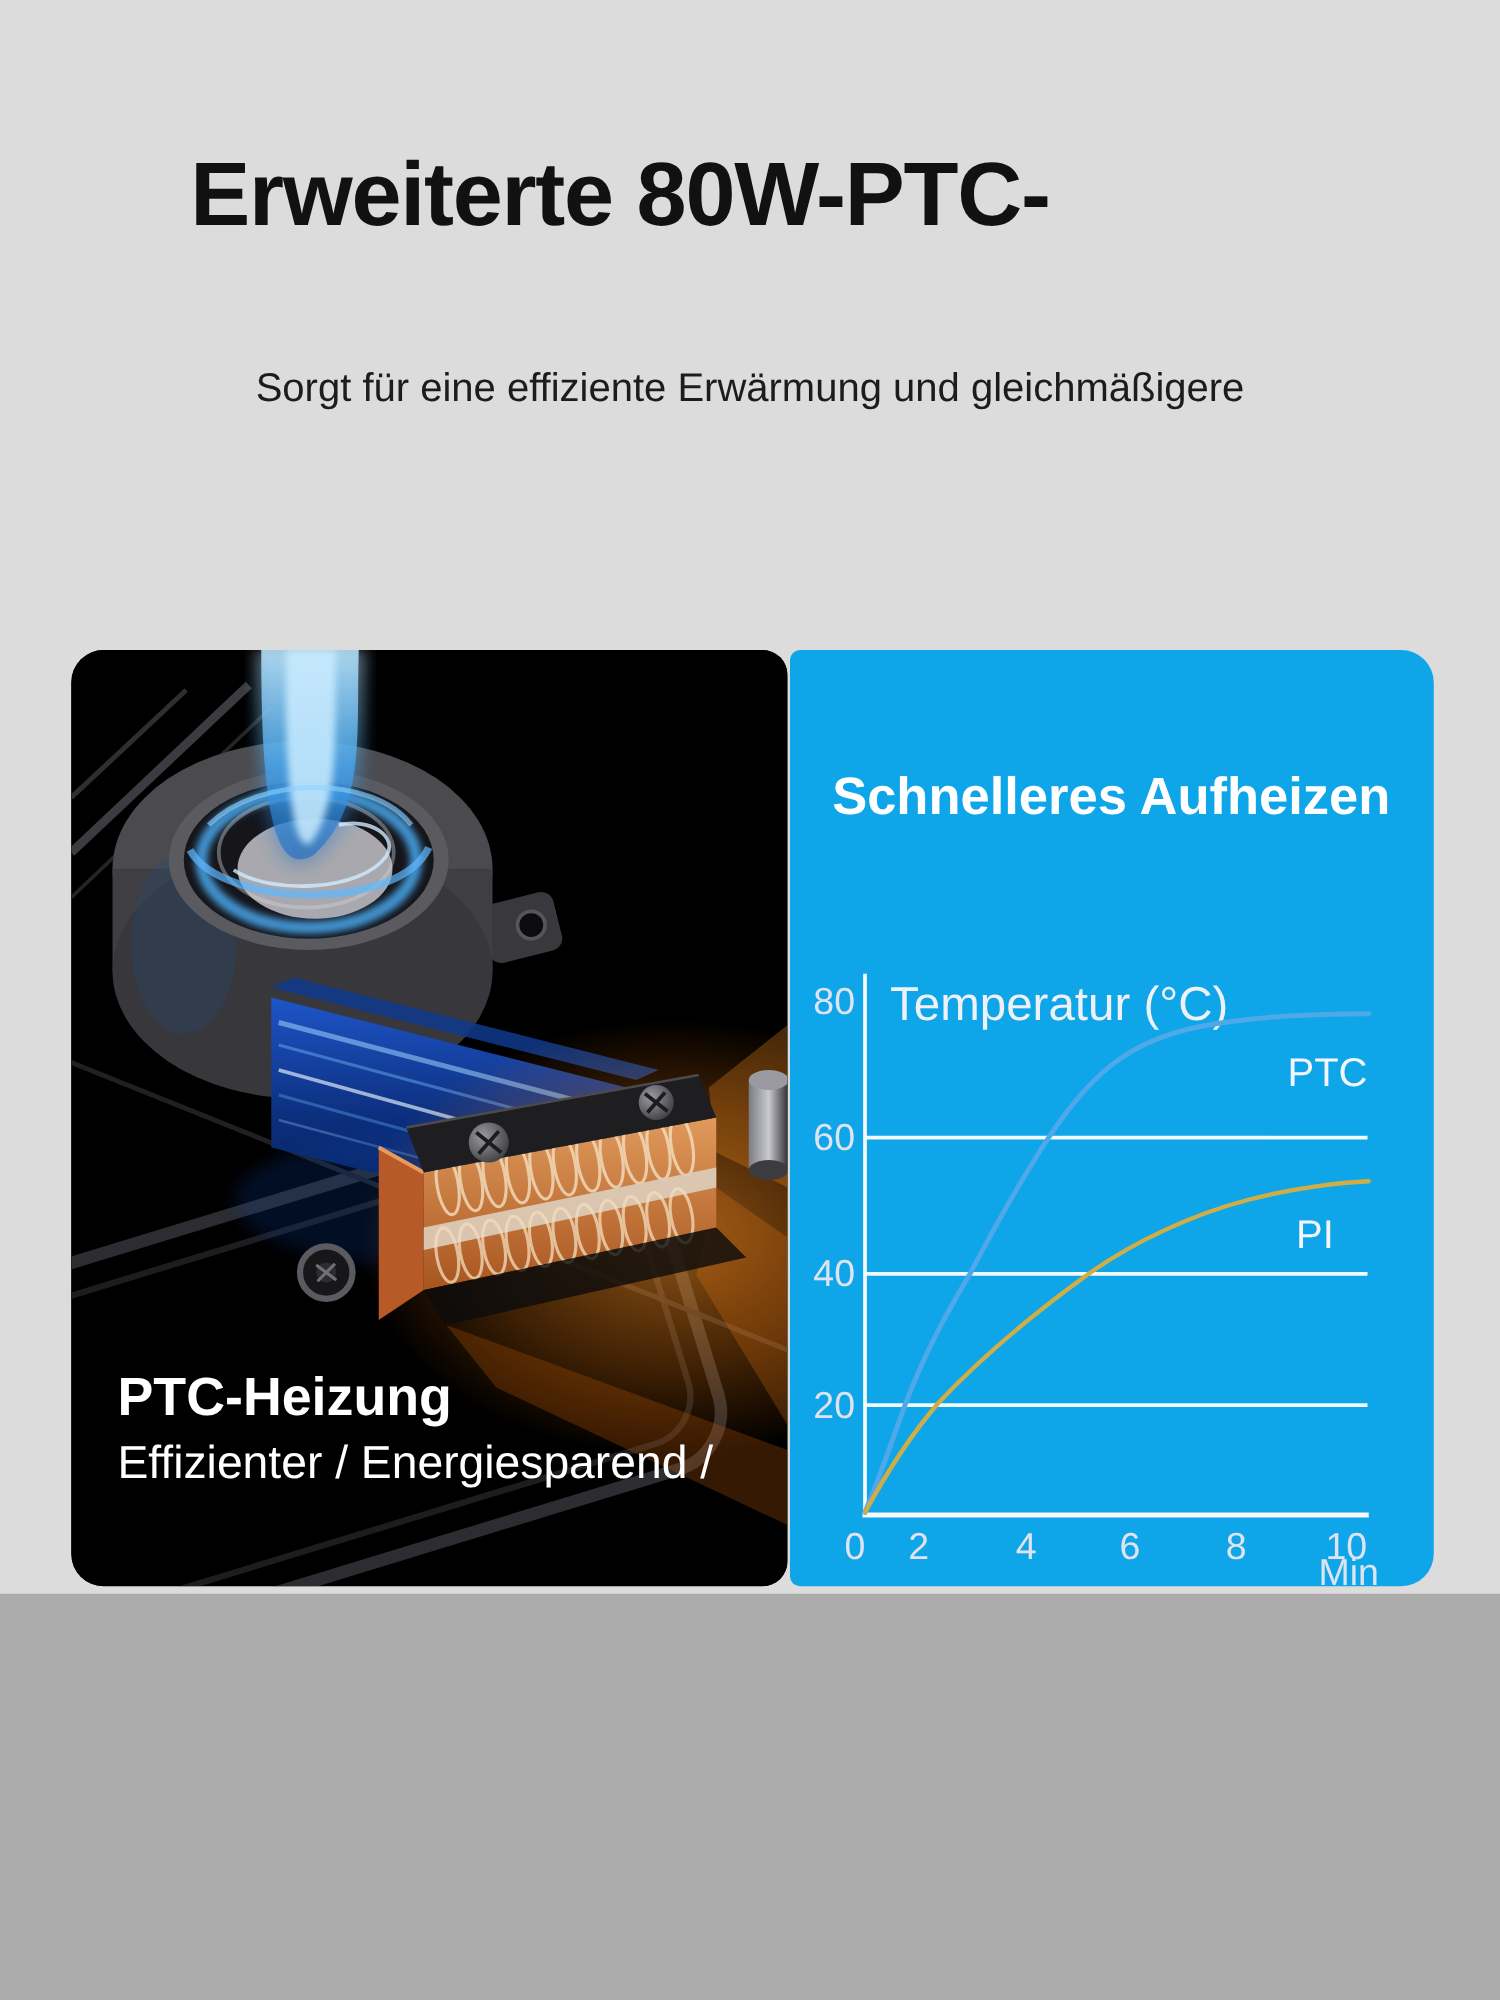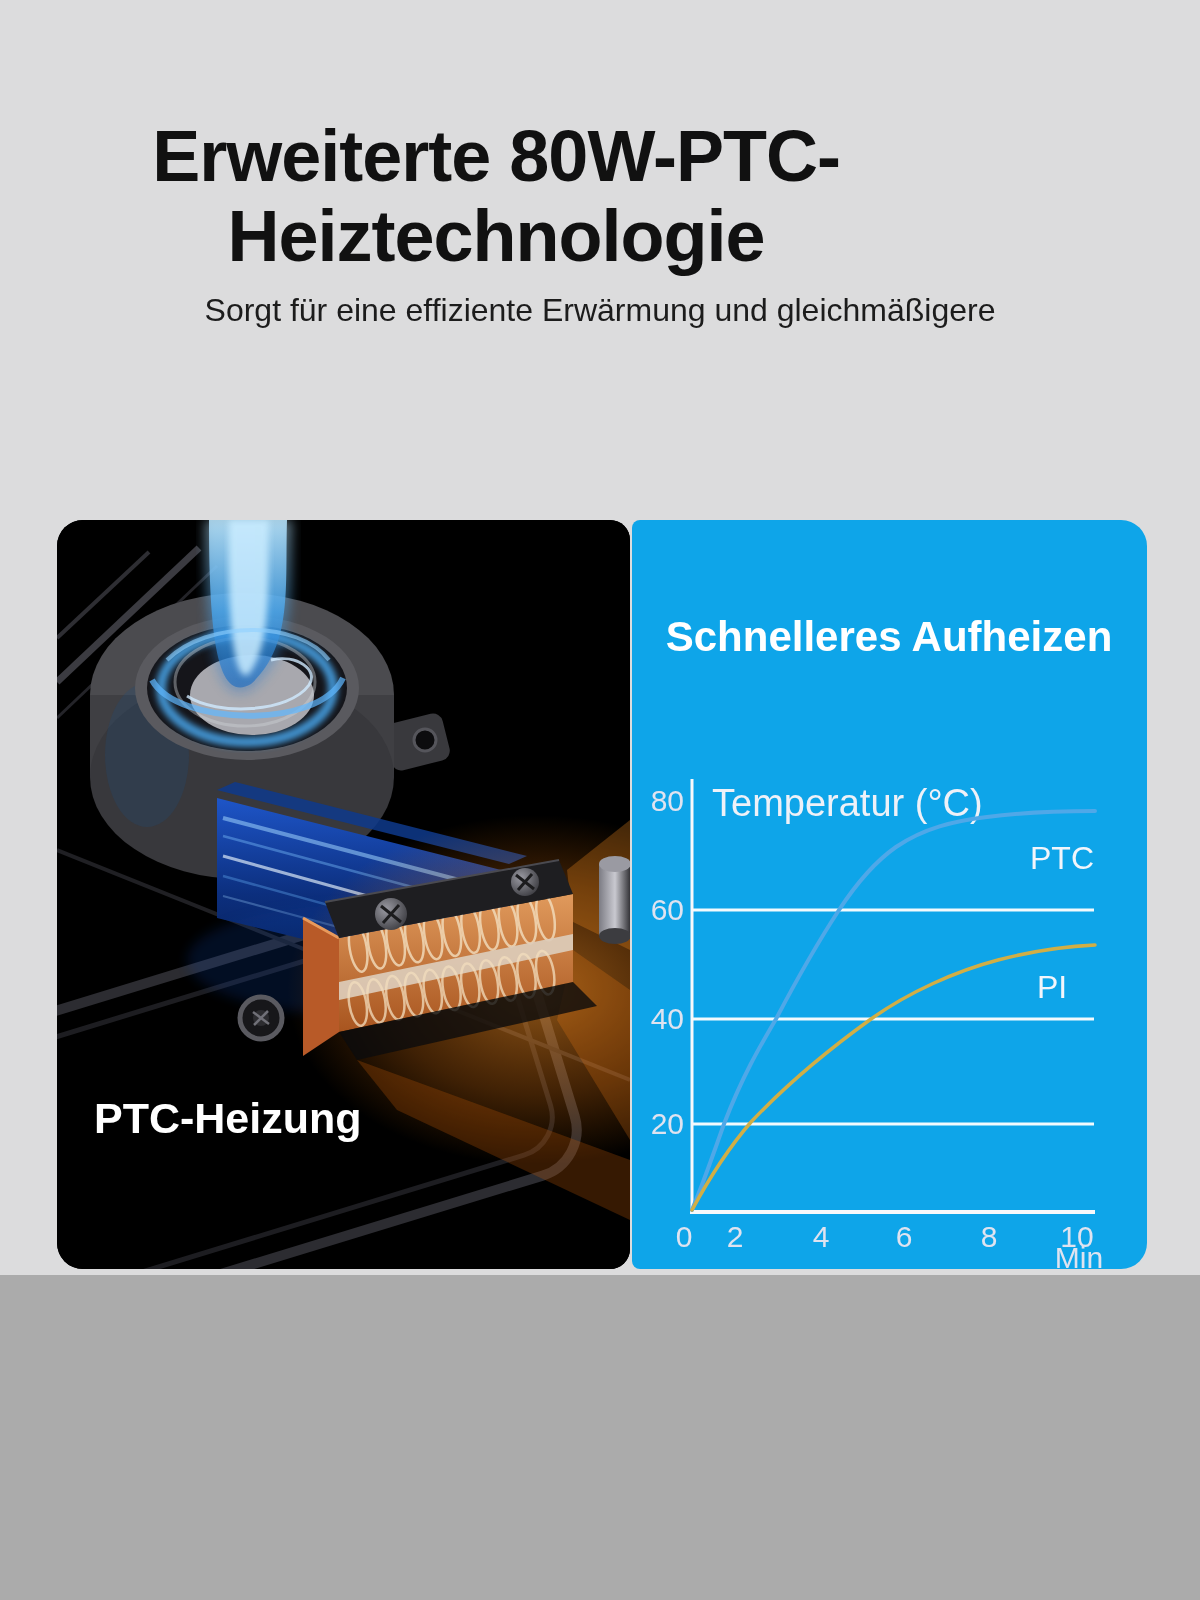--- a/index.html
+++ b/index.html
@@ -24,21 +24,20 @@
 
   .footer{position:absolute;left:0;top:1275px;width:1200px;height:325px;background:#ababab;}
 </style>
 </head>
 <body>
 
 <div class="page">
 
   <div class="title">
     <span>Erweiterte 80W-PTC-</span><br>
-    <span>Heiztechnologie</span>
   </div>
 
   <div class="subtitle">
     <span>Sorgt für eine effiziente Erwärmung und gleichmäßigere</span><br>
   </div>
 
   <div class="panel-left">
 
     <svg class="art" viewBox="0 0 573 749">
       <defs>
@@ -184,20 +183,21 @@
       <g>
         <circle cx="204" cy="498" r="21" fill="#17171a" stroke="#5a5a60" stroke-width="5"></circle>
         <circle cx="204" cy="498" r="8" fill="#2c2c30"></circle>
         <line x1="196" y1="492" x2="212" y2="504" stroke="#707078" stroke-width="2.5"></line>
         <line x1="211" y1="491" x2="197" y2="505" stroke="#707078" stroke-width="2.5"></line>
       </g>
     </svg>
 
     <div class="caption">
       <h3>PTC-Heizung</h3>
+      <div>Effizienter / Energiesparend /</div>
     </div>
   </div>
 
   <div class="panel-right">
     <svg class="chart" viewBox="0 0 515 749">
 
       <text x="257" y="131" text-anchor="middle" font-size="42" font-weight="bold" fill="#ffffff">Schnelleres Aufheizen</text>
 
       <text x="80" y="296" font-size="38" fill="#eef1f8">Temperatur (°C)</text>
 

